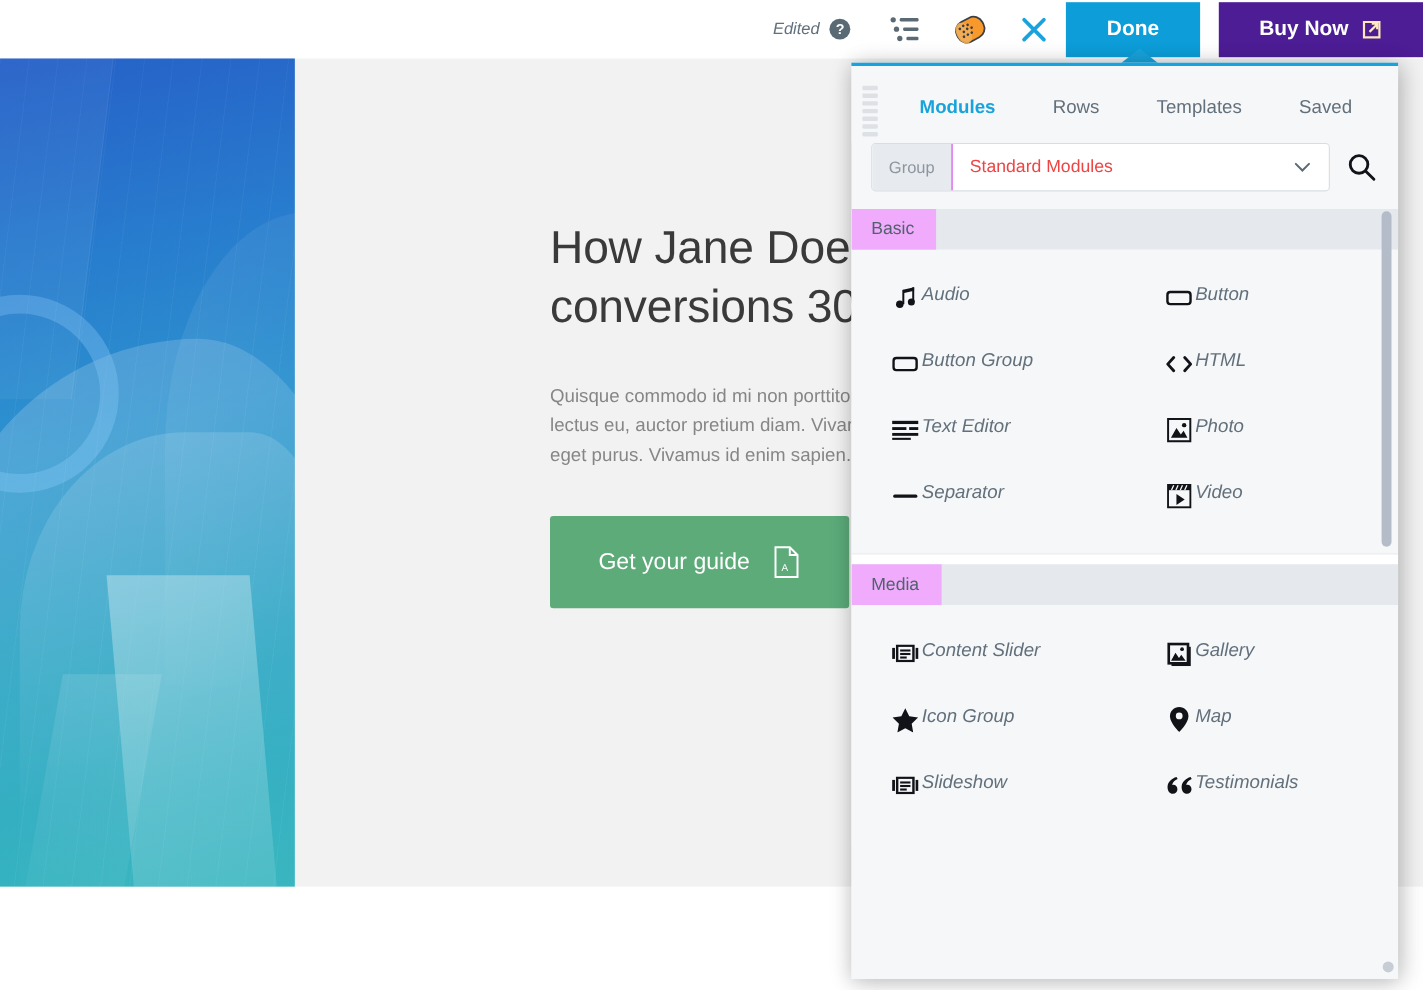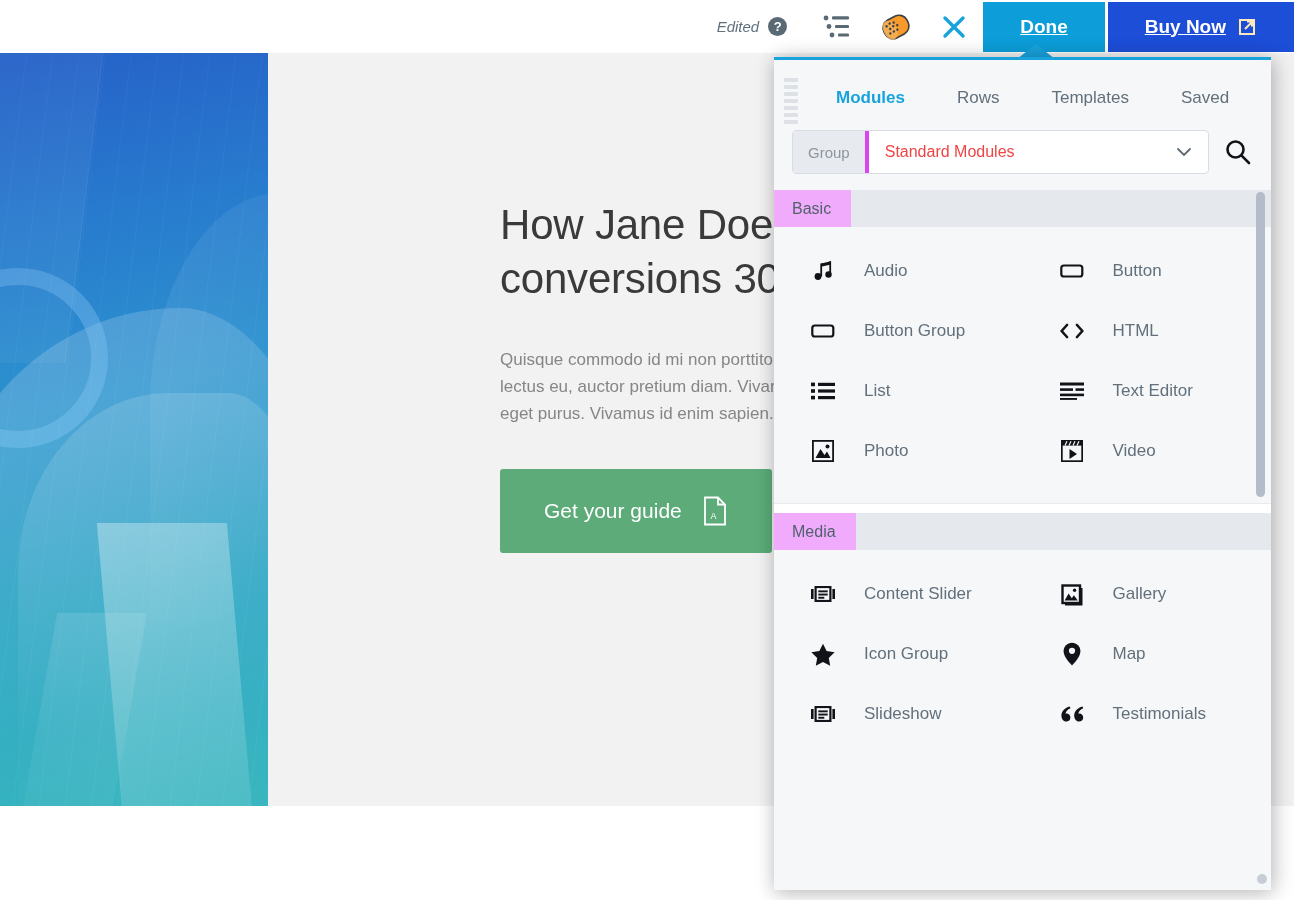--- a/index.html
+++ b/index.html
@@ -169,24 +169,23 @@
   .btn-done, .btn-buy {
     height: 50px;
     display: flex; align-items: center; justify-content: center;
     gap: 11px;
     font-size: 19px;
     font-weight: bold;
     color: #ffffff;
     border: none;
     cursor: pointer;
     padding: 0 37px;
-    text-decoration: underline;
   }
   .btn-done { background: #0d9dd8; min-width: 96px; }
-  .btn-buy  { background: #1d4ed8; min-width: 150px; margin-left: 3px; }
+  .btn-buy  { background: #4c1d95; min-width: 150px; margin-left: 17px; }
 
   
   .panel-caret {
     position: absolute;
     left: 1017px; top: 44px;
     width: 0; height: 0;
     border-left: 19px solid transparent;
     border-right: 19px solid transparent;
     border-bottom: 15px solid #18a3dc;
     z-index: 45;
@@ -246,21 +245,21 @@
     border-radius: 4px;
     overflow: hidden;
   }
   .select-group-label {
     background: #e7eaee;
     color: #8d969e;
     font-size: 15px;
     padding: 0 15px;
     height: 45px;
     display: flex; align-items: center;
-    border-right: 4px solid #d946ef;
+    border-right: 1px solid #d946ef;
   }
   .select-value {
     flex: 1;
     font-size: 16px;
     color: #ef4444;
     padding: 0 16px;
   }
   .select-caret {
     padding-right: 16px;
     display: flex;
@@ -293,24 +292,25 @@
   }
   .section-head-fill { flex: 1; }
   .module-grid {
     display: grid;
     grid-template-columns: 1fr 1fr;
     padding: 14px 0 22px 0;
     background: #f6f7f8;
   }
   .module-item {
     display: flex;
-    align-items: center;
-    gap: 28px;
+    align-items: flex-start;
+    gap: 2px;
     padding: 17px 10px 17px 36px;
     cursor: grab;
+    font-style: italic;
   }
   .module-item .mi-icon {
     width: 26px; height: 26px;
     display: flex; align-items: center; justify-content: center;
     color: #111318;
     flex: 0 0 26px;
   }
   .module-item .mi-label {
     font-size: 17px;
     color: #62707c;
@@ -524,33 +524,20 @@
         <div class="module-item">
           <span class="mi-icon">
             <svg class="icon-svg" width="24" height="16" viewBox="0 0 24 16" fill="none" stroke="#111318" stroke-width="2.6" stroke-linecap="round" stroke-linejoin="round">
               <path d="M7 2 L1.6 8 L7 14"></path>
               <path d="M17 2 L22.4 8 L17 14"></path>
             </svg>
           </span>
           <span class="mi-label">HTML</span>
         </div>
 
-        <div class="module-item">
-          <span class="mi-icon">
-            <svg class="icon-svg" width="24" height="18" viewBox="0 0 24 18" fill="#111318">
-              <rect x="0" y="0.6" width="4" height="3.6"></rect>
-                <rect x="7" y="0.8" width="17" height="3.2"></rect>
-              <rect x="0" y="7.2" width="4" height="3.6"></rect>
-                <rect x="7" y="7.4" width="17" height="3.2"></rect>
-              <rect x="0" y="13.8" width="4" height="3.6"></rect>
-                <rect x="7" y="14" width="17" height="3.2"></rect>
-            </svg>
-          </span>
-          <span class="mi-label">List</span>
-        </div>
 
         <div class="module-item">
           <span class="mi-icon">
             <svg class="icon-svg" width="24" height="18" viewBox="0 0 24 18" fill="#111318">
               <rect x="0" y="0.5" width="24" height="3"></rect>
               <rect x="0" y="6.3" width="13" height="2.6"></rect>
               <rect x="15.5" y="6.3" width="8.5" height="2.6"></rect>
               <rect x="0" y="11.6" width="24" height="2.6"></rect>
               <rect x="0" y="16" width="17" height="1.9"></rect>
             </svg>
@@ -562,20 +549,28 @@
           <span class="mi-icon">
             <svg class="icon-svg" width="22" height="22" viewBox="0 0 22 22">
               <rect x="0.5" y="0.5" width="21" height="21" fill="none" stroke="#111318" stroke-width="2.6"></rect>
               <path d="M3.5 18 L8.5 9 L12.5 15 L15 11.5 L18.5 18 Z" fill="#111318"></path>
               <circle cx="15.5" cy="6.5" r="2" fill="#111318"></circle>
             </svg>
           </span>
           <span class="mi-label">Photo</span>
         </div>
 
+        <div class="module-item">
+          <span class="mi-icon">
+            <svg class="icon-svg" width="24" height="6" viewBox="0 0 24 6" fill="#111318">
+              <rect x="1" y="1.5" width="22" height="3" rx="1.4"></rect>
+            </svg>
+          </span>
+          <span class="mi-label">Separator</span>
+        </div>
 
         <div class="module-item">
           <span class="mi-icon">
             <svg class="icon-svg" width="22" height="22" viewBox="0 0 22 22">
               <rect x="0.5" y="0.5" width="21" height="21" fill="none" stroke="#111318" stroke-width="2.4"></rect>
               <rect x="1" y="1" width="20" height="4.6" fill="#111318"></rect>
               <g stroke="#f6f7f8" stroke-width="1.2">
                 <path d="M4 5.4 L6 1.2 M8 5.4 L10 1.2 M12 5.4 L14 1.2 M16 5.4 L18 1.2"></path>
               </g>
               <path d="M8.5 9 L16 14 L8.5 19 Z" fill="#111318"></path>

